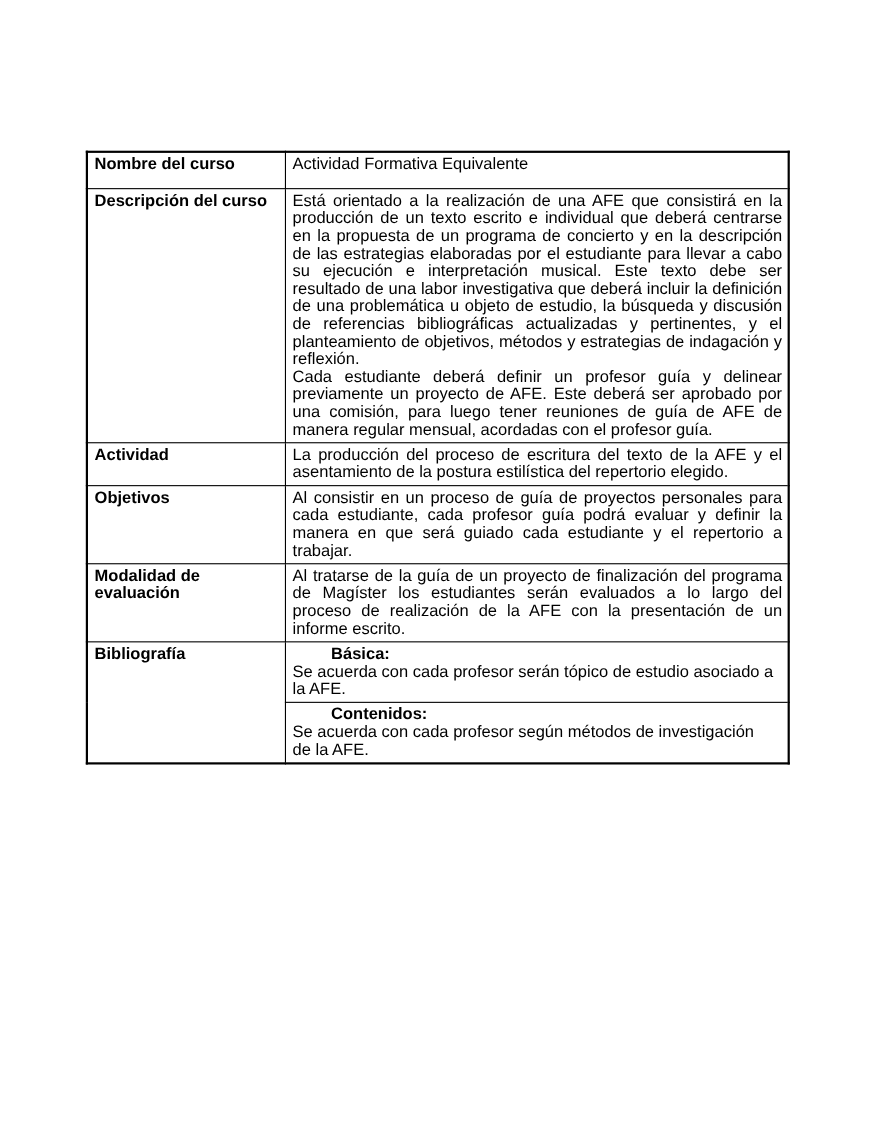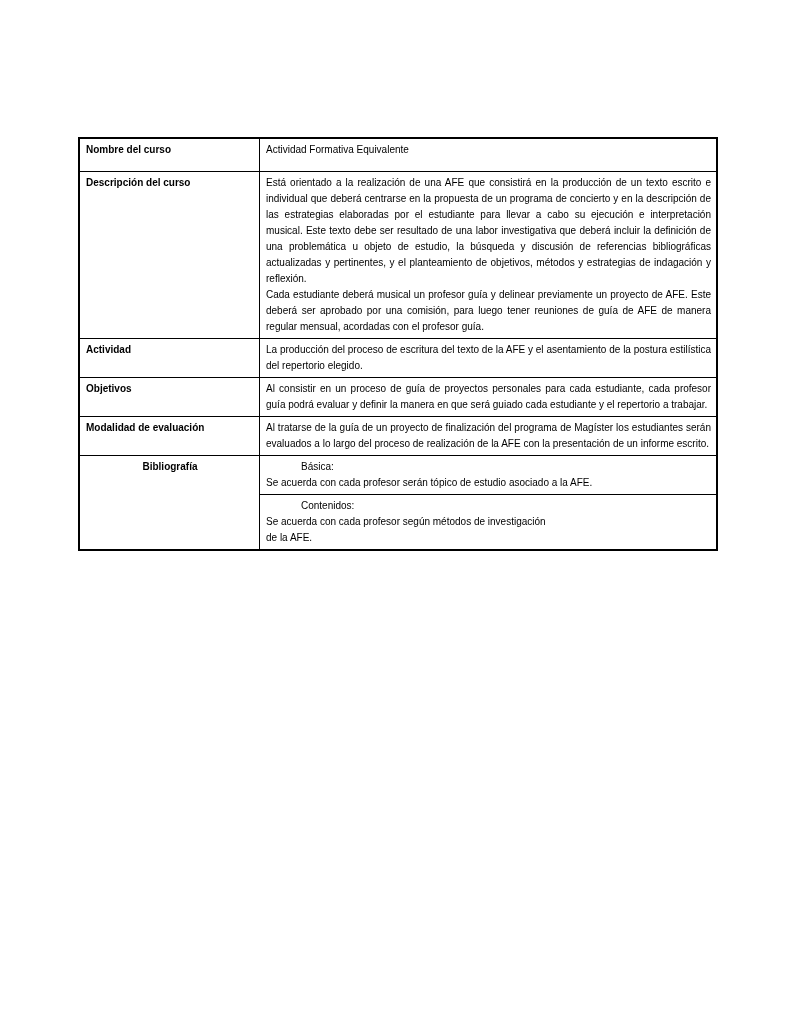--- a/index.html
+++ b/index.html
@@ -20,21 +20,21 @@
     top: 137px;
     width: 640px;
     border-collapse: collapse;
     table-layout: fixed;
     border: 2px solid #000000;
   }
   .doc-table td {
     border: 1.5px solid #000000;
     vertical-align: top;
     padding: 3px 5px 3px 6px;
-    font-size: 10px;
+    font-size: 15px;
     line-height: 16px;
   }
   .label-cell {
     width: 168px;
     font-weight: bold;
   }
   .header-row td {
     height: 26px; 
   }
   .header-value {
@@ -42,42 +42,41 @@
   }
   .justified {
     text-align: justify;
     margin-top: 48px;
   }
   .doc-table p {
     margin: 0;
   }
   .bib-label-cell {
     vertical-align: middle;
-    text-align: center;
   }
   .bib-title {
-    font-weight: normal;
+    font-weight: bold;
     padding-left: 35px;
   }
 </style>
 </head>
 <body>
 
 <table class="doc-table">
   <tbody>
       <tr class="header-row">
     <td class="label-cell">Nombre del curso</td>
     <td class="header-value">Actividad Formativa Equivalente</td>
   </tr>
 
   <tr>
     <td class="label-cell">Descripción del curso</td>
     <td class="justified">
       <p>Está orientado a la realización de una AFE que consistirá en la producción de un texto escrito e individual que deberá centrarse en la propuesta de un programa de concierto y en la descripción de las estrategias elaboradas por el estudiante para llevar a cabo su ejecución e interpretación musical. Este texto debe ser resultado de una labor investigativa que deberá incluir la definición de una problemática u objeto de estudio, la búsqueda y discusión de referencias bibliográficas actualizadas y pertinentes, y el planteamiento de objetivos, métodos y estrategias de indagación y reflexión.</p>
-      <p>Cada estudiante deberá musical un profesor guía y delinear previamente un proyecto de AFE. Este deberá ser aprobado por una comisión, para luego tener reuniones de guía de AFE de manera regular mensual, acordadas con el profesor guía.</p>
+      <p>Cada estudiante deberá definir un profesor guía y delinear previamente un proyecto de AFE. Este deberá ser aprobado por una comisión, para luego tener reuniones de guía de AFE de manera regular mensual, acordadas con el profesor guía.</p>
     </td>
   </tr>
 
   <tr>
     <td class="label-cell">Actividad</td>
     <td class="justified">La producción del proceso de escritura del texto de la AFE y el asentamiento de la postura estilística del repertorio elegido.</td>
   </tr>
 
   <tr>
     <td class="label-cell">Objetivos</td>

